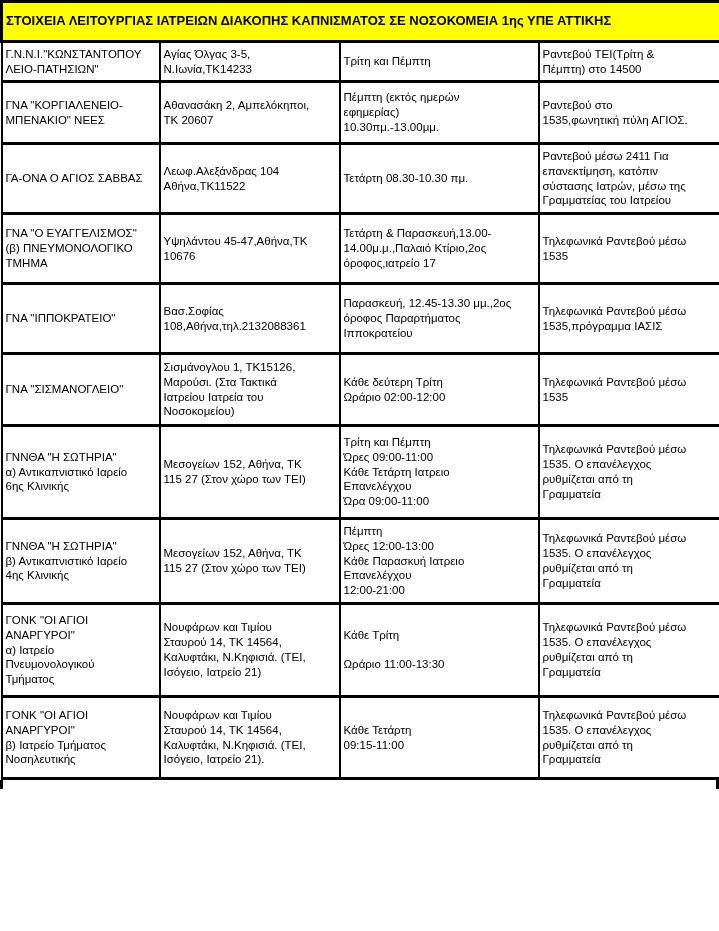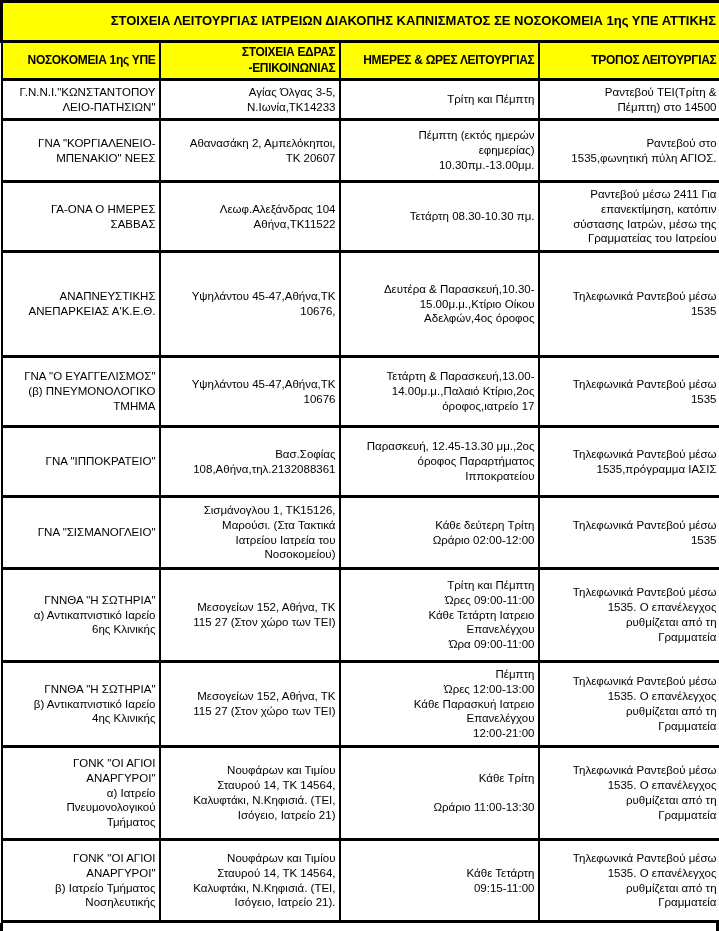--- a/index.html
+++ b/index.html
@@ -11,21 +11,21 @@
   table.grid {
     border-collapse: collapse;
     table-layout: fixed;
     width: 719px;
   }
   table.grid td {
     border: 2px solid #000;
     border-top-width: 3px;
     border-bottom-width: 3px;
     padding: 1px 3px;
-    text-align: right;
+    text-align: left;
     vertical-align: middle;
     font-size: 11.5px;
     line-height: 1.3;
     white-space: pre-line;
     overflow: hidden;
     color: #000;
   }
   tr.title-row td {
     background: #FFFF00;
     font-weight: bold;
@@ -58,27 +58,20 @@
     <colgroup>
       <col style="width:158px">
       <col style="width:180px">
       <col style="width:199px">
       <col style="width:182px">
     </colgroup>
     <tbody>
       <tr class="title-row" style="height:40px">
         <td colspan="4">ΣΤΟΙΧΕΙΑ ΛΕΙΤΟΥΡΓΙΑΣ ΙΑΤΡΕΙΩΝ ΔΙΑΚΟΠΗΣ ΚΑΠΝΙΣΜΑΤΟΣ ΣΕ ΝΟΣΟΚΟΜΕΙΑ 1ης ΥΠΕ ΑΤΤΙΚΗΣ</td>
       </tr>
-      <tr class="head-row" style="height:38px">
-        <td>ΝΟΣΟΚΟΜΕΙΑ 1ης ΥΠΕ</td>
-        <td>ΣΤΟΙΧΕΙΑ ΕΔΡΑΣ
--ΕΠΙΚΟΙΝΩΝΙΑΣ</td>
-        <td>ΗΜΕΡΕΣ &amp; ΩΡΕΣ ΛΕΙΤΟΥΡΓΙΑΣ</td>
-        <td>ΤΡΟΠΟΣ ΛΕΙΤΟΥΡΓΙΑΣ</td>
-      </tr>
 
       <tr style="height:40px">
         <td>Γ.Ν.Ν.Ι."ΚΩΝΣΤΑΝΤΟΠΟΥ
 ΛΕΙΟ-ΠΑΤΗΣΙΩΝ"</td>
         <td>Αγίας Όλγας 3-5,
 Ν.Ιωνία,ΤΚ14233</td>
         <td>Τρίτη και Πέμπτη</td>
         <td>Ραντεβού ΤΕΙ(Τρίτη &amp;
 Πέμπτη) στο 14500</td>
       </tr>
@@ -87,39 +80,28 @@
 ΜΠΕΝΑΚΙΟ" ΝΕΕΣ</td>
         <td>Αθανασάκη 2, Αμπελόκηποι,
 ΤΚ 20607</td>
         <td>Πέμπτη (εκτός ημερών
 εφημερίας)
 10.30πμ.-13.00μμ.</td>
         <td>Ραντεβού στο
 1535,φωνητική πύλη ΑΓΙΟΣ.</td>
       </tr>
       <tr style="height:70px">
-        <td>ΓΑ-ΟΝΑ Ο ΗΜΕΡΕΣ ΣΑΒΒΑΣ</td>
+        <td>ΓΑ-ΟΝΑ Ο ΑΓΙΟΣ ΣΑΒΒΑΣ</td>
         <td>Λεωφ.Αλεξάνδρας 104
 Αθήνα,ΤΚ11522</td>
         <td>Τετάρτη 08.30-10.30 πμ.</td>
         <td>Ραντεβού μέσω 2411 Για
 επανεκτίμηση, κατόπιν
 σύστασης Ιατρών, μέσω της
 Γραμματείας του Ιατρείου</td>
-      </tr>
-      <tr style="height:105px">
-        <td class="top-align">ΑΝΑΠΝΕΥΣΤΙΚΗΣ
-ΑΝΕΠΑΡΚΕΙΑΣ Α'Κ.Ε.Θ.</td>
-        <td>Υψηλάντου 45-47,Αθήνα,ΤΚ
-10676,</td>
-        <td>Δευτέρα &amp; Παρασκευή,10.30-
-15.00μ.μ.,Κτίριο Οίκου
-Αδελφών,4ος όροφος</td>
-        <td>Τηλεφωνικά Ραντεβού μέσω
-1535</td>
       </tr>
       <tr style="height:70px">
         <td>ΓΝΑ "Ο ΕΥΑΓΓΕΛΙΣΜΟΣ"
 (β) ΠΝΕΥΜΟΝΟΛΟΓΙΚΟ
 ΤΜΗΜΑ</td>
         <td>Υψηλάντου 45-47,Αθήνα,ΤΚ
 10676</td>
         <td>Τετάρτη &amp; Παρασκευή,13.00-
 14.00μ.μ.,Παλαιό Κτίριο,2ος
 όροφος,ιατρείο 17</td>

